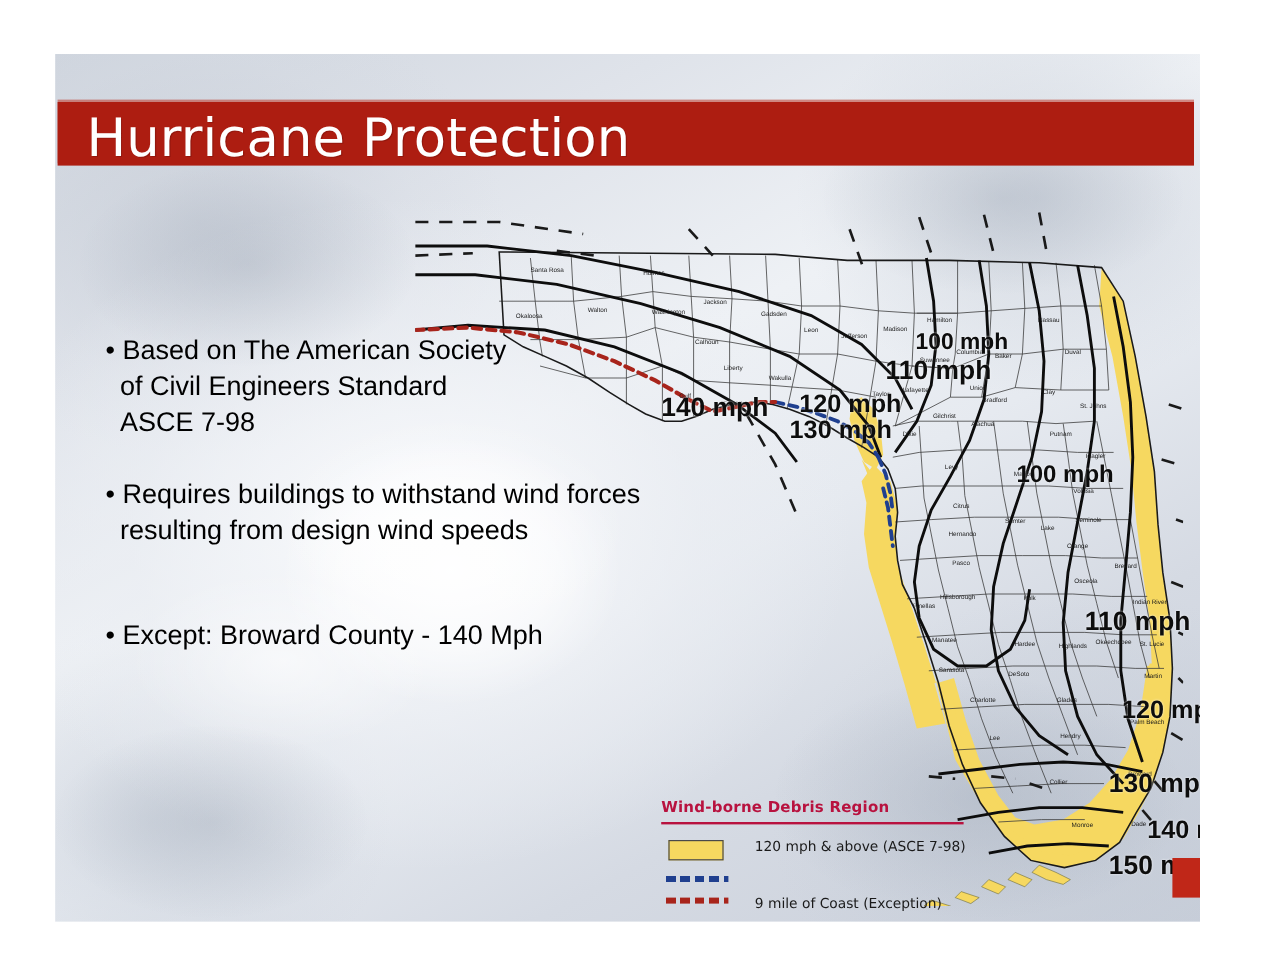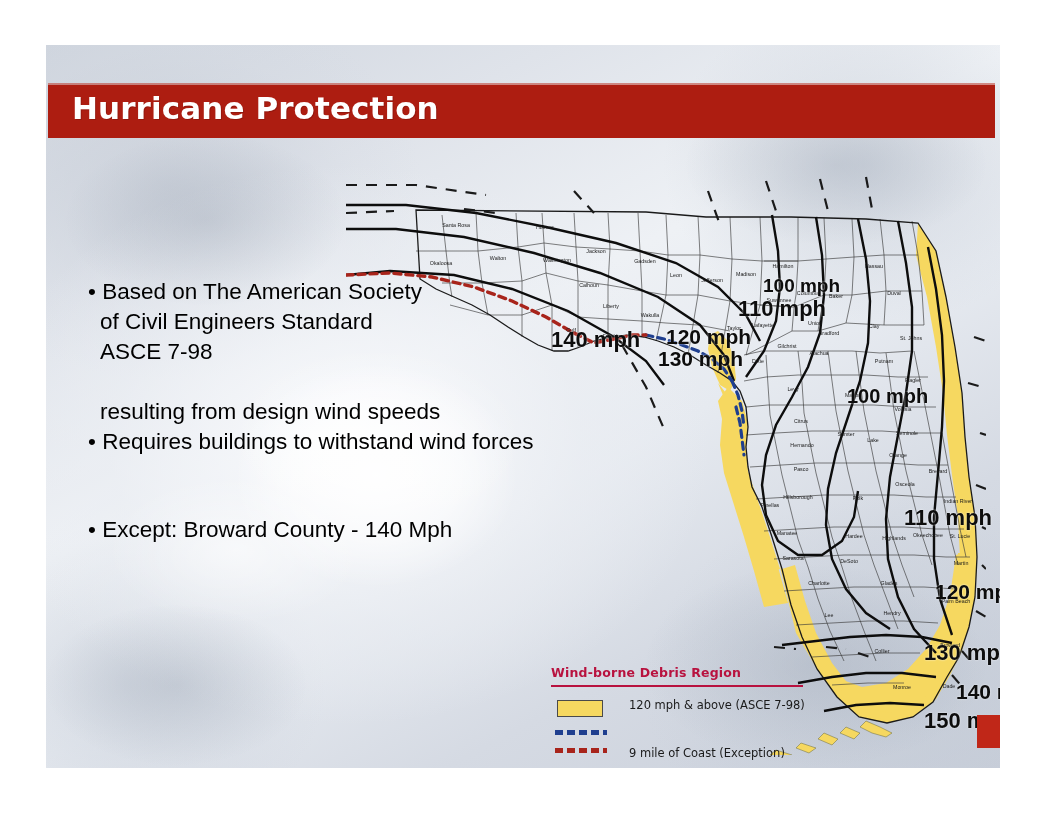--- a/index.html
+++ b/index.html
@@ -29,21 +29,21 @@
     background:radial-gradient(ellipse at center, rgba(150,160,175,0.33) 0%, rgba(150,160,175,0) 72%);}
 
   .title-bar{
     position:absolute;left:2px;top:40px;width:947px;height:53px;
     background:#ad1d11;
     box-shadow:0 -2px 0 0 rgba(190,55,40,0.55);
   }
   .title-text{
     position:absolute;left:24px;top:5px;
     color:#ffffff;
-    font-size:31px;font-weight:bold;letter-spacing:0.1px;
+    font-size:44px;font-weight:normal;letter-spacing:0.1px;
     font-family:"DejaVu Sans", sans-serif;
     text-shadow:1px 1px 0 rgba(90,10,5,0.30);
     white-space:nowrap;
   }
 
   .bullets{position:absolute;left:42px;top:232px;width:520px;}
   .bullet-block{margin-bottom:26px;}
   .bullet-line{
     font-size:22.5px;color:#000000;line-height:30px;white-space:nowrap;
     font-family:"Liberation Sans", sans-serif;
@@ -94,22 +94,22 @@
     <div class="title-text">Hurricane Protection</div>
   </div>
 
   <div class="bullets">
     <div class="bullet-block">
       <div class="bullet-line">• Based on The American Society</div>
       <div class="bullet-line indent">of Civil Engineers Standard</div>
       <div class="bullet-line indent">ASCE 7-98</div>
     </div>
     <div class="bullet-block" style="margin-top:30px;">
+      <div class="bullet-line">• Requires buildings to withstand wind forces</div>
       <div class="bullet-line indent">resulting from design wind speeds</div>
-      <div class="bullet-line">• Requires buildings to withstand wind forces</div>
     </div>
     <div class="bullet-block" style="margin-top:58px;">
       <div class="bullet-line">• Except: Broward County - 140 Mph</div>
     </div>
   </div>
 
   <div class="map">
     <svg width="640" height="600" viewBox="0 0 640 600" xmlns="http://www.w3.org/2000/svg">
       <defs>
         <clipPath id="flclip">

